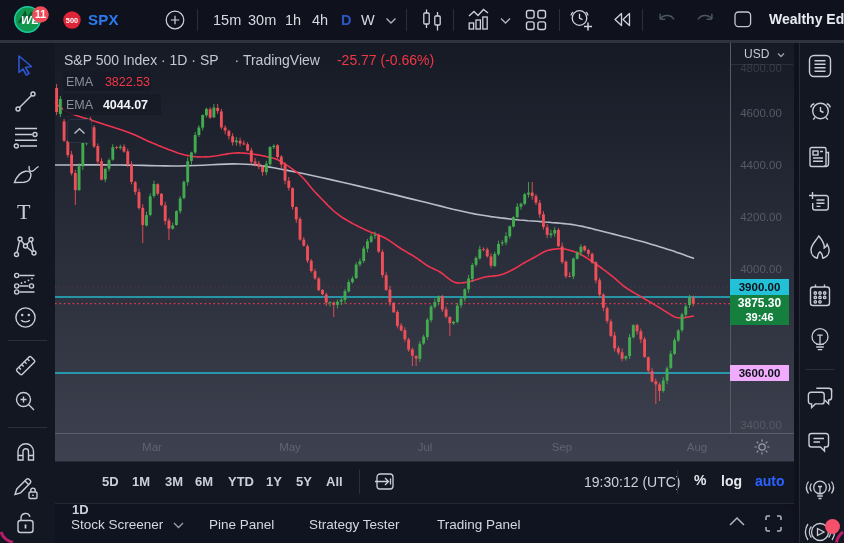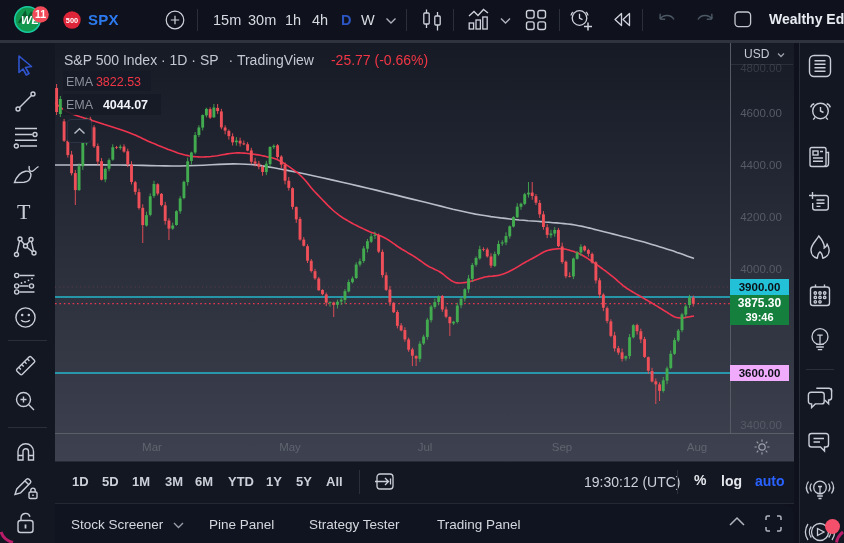--- a/index.html
+++ b/index.html
@@ -219,24 +219,24 @@
 <div class="abs" style="left:270px;top:441px;width:40px;text-align:center;font-size:11.5px;color:#5f6470">May</div>
 <div class="abs" style="left:405px;top:441px;width:40px;text-align:center;font-size:11.5px;color:#5f6470">Jul</div>
 <div class="abs" style="left:542px;top:441px;width:40px;text-align:center;font-size:11.5px;color:#5f6470">Sep</div>
 <div class="abs" style="left:677px;top:441px;width:40px;text-align:center;font-size:11.5px;color:#5f6470">Aug</div>
 <svg class="abs" style="left:753px;top:438px" width="18" height="18" viewBox="0 0 18 18">
 <g stroke="#9aa0ab" stroke-width="1.2" fill="none">
 <circle cx="9" cy="9" r="3.2"></circle>
 <path d="M9 1.5 V3.8 M9 14.2 V16.5 M1.5 9 H3.8 M14.2 9 H16.5 M3.7 3.7 L5.3 5.3 M12.7 12.7 L14.3 14.3 M14.3 3.7 L12.7 5.3 M5.3 12.7 L3.7 14.3"></path>
 </g>
     </svg>
-<div class="abs" style="left:64px;top:51.5px;font-size:14px;color:#c3c8d1;white-space:nowrap"><span>S&amp;P 500 Index · 1D · SP</span><span style="margin-left:10px">· TradingView</span><span style="color:#f23645;margin-left:17px">-25.77 (-0.66%)</span></div>
+<div class="abs" style="left:64px;top:51.5px;font-size:14px;color:#c3c8d1;white-space:nowrap"><span>S&amp;P 500 Index · 1D · SP</span><span style="margin-left:16px">· TradingView</span><span style="color:#f23645;margin-left:17px">-25.77 (-0.66%)</span></div>
 <div class="abs" style="left:63px;top:71px;width:88px;height:20px;background:rgba(22,26,37,.75)"></div>
 <div class="abs" style="left:63px;top:94px;width:98px;height:21px;background:rgba(22,26,37,.88)"></div>
-<div class="abs" style="left:66px;top:75px;font-size:12.5px;color:#8b909b">EMA <span style="color:#f23645;margin-left:0">3822.53</span></div>
+<div class="abs" style="left:66px;top:75px;font-size:12.5px;color:#8b909b">EMA <span style="color:#f23645;margin-left:9px">3822.53</span></div>
 <div class="abs" style="left:66px;top:98px;font-size:12.5px;color:#8b909b">EMA <span style="color:#f2f4f9;font-weight:bold;margin-left:7px">4044.07</span></div>
 <div class="abs" style="left:67px;top:119px;width:25px;height:24px;background:#1c212e;border:1px solid #2d3344;border-radius:4px"></div>
 <svg class="abs" style="left:72px;top:127px" width="15" height="9" viewBox="0 0 15 9">
  <path d="M2.5 6.5 L7.5 1.8 L12.5 6.5" stroke="#b6bac3" stroke-width="1.5" fill="none"></path>
 </svg>
 
 <div class="abs" style="left:0;top:0;width:844px;height:40px;background:#0f121c;"></div>
 <div class="abs" style="left:0;top:40px;width:844px;height:3px;background:#2e333e;"></div>
 
 <svg class="abs" style="left:12px;top:4px" width="42" height="32" viewBox="0 0 42 32">
@@ -520,21 +520,21 @@
     </svg>
 <div class="abs" style="left:825px;top:519px;width:15px;height:15px;border-radius:50%;background:#f4506b"></div>
 <svg class="abs" style="left:834px;top:531px" width="10" height="12" viewBox="0 0 10 12">
       <path d="M9 1 C5 4 3 8 2.5 11.5" stroke="#b91d6a" stroke-width="3" fill="none"></path>
     </svg>
 <div class="abs" style="left:55px;top:461px;width:739px;height:1px;background:#262b36"></div>
 <div class="abs" style="left:55px;top:462px;width:739px;height:41px;background:#131722"></div>
 <div class="abs" style="left:55px;top:503px;width:739px;height:1px;background:#232833"></div>
 <div class="abs" style="left:55px;top:504px;width:739px;height:39px;background:#101420;border-top-right-radius:10px"></div>
 
-<div class="abs" style="left:72px;top:474px;font-size:13px;font-weight:600;color:#ccd0d8">1D</div>
+<div class="abs" style="left:72px;top:502px;font-size:13px;font-weight:600;color:#ccd0d8">1D</div>
 <div class="abs" style="left:102px;top:474px;font-size:13px;font-weight:600;color:#ccd0d8">5D</div>
 <div class="abs" style="left:132px;top:474px;font-size:13px;font-weight:600;color:#ccd0d8">1M</div>
 <div class="abs" style="left:165px;top:474px;font-size:13px;font-weight:600;color:#ccd0d8">3M</div>
 <div class="abs" style="left:195px;top:474px;font-size:13px;font-weight:600;color:#ccd0d8">6M</div>
 <div class="abs" style="left:228px;top:474px;font-size:13px;font-weight:600;color:#ccd0d8">YTD</div>
 <div class="abs" style="left:266px;top:474px;font-size:13px;font-weight:600;color:#ccd0d8">1Y</div>
 <div class="abs" style="left:296px;top:474px;font-size:13px;font-weight:600;color:#ccd0d8">5Y</div>
 <div class="abs" style="left:326px;top:474px;font-size:13px;font-weight:600;color:#ccd0d8">All</div>
 <div class="vsep" style="left:359px;top:470px;height:24px"></div>
 <svg class="abs" style="left:374px;top:472px" width="22" height="19" viewBox="0 0 22 19">

